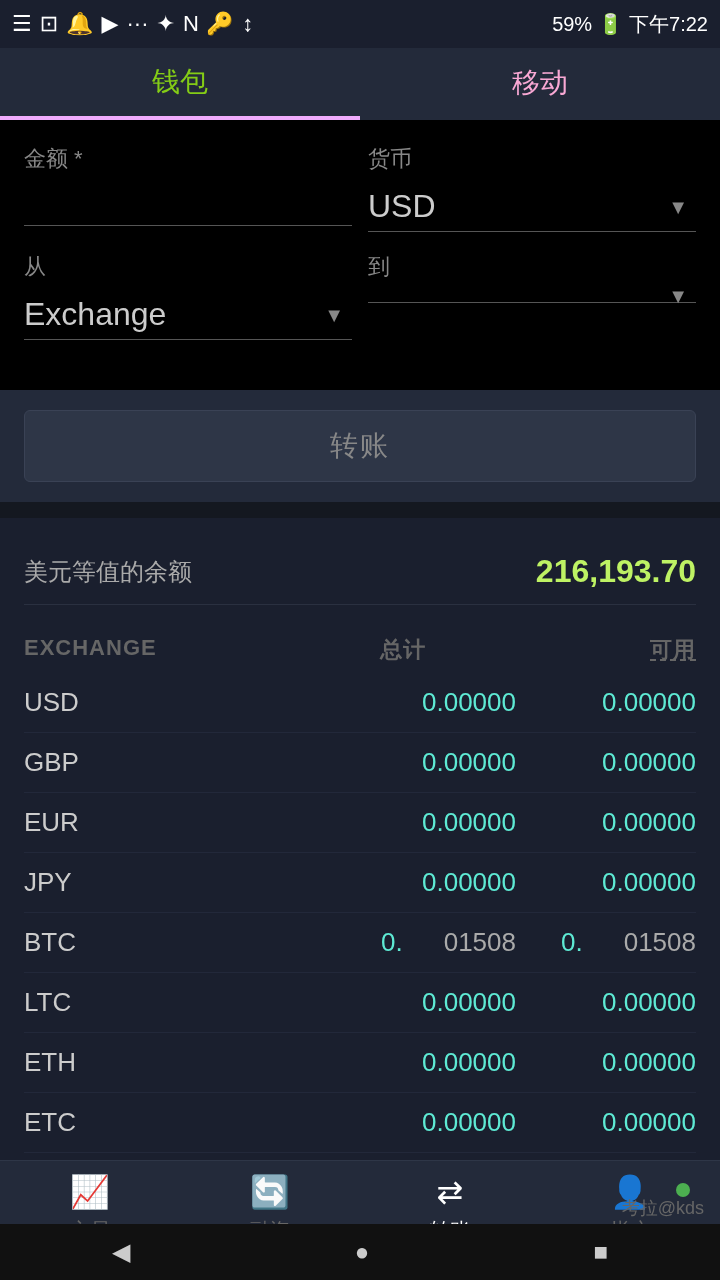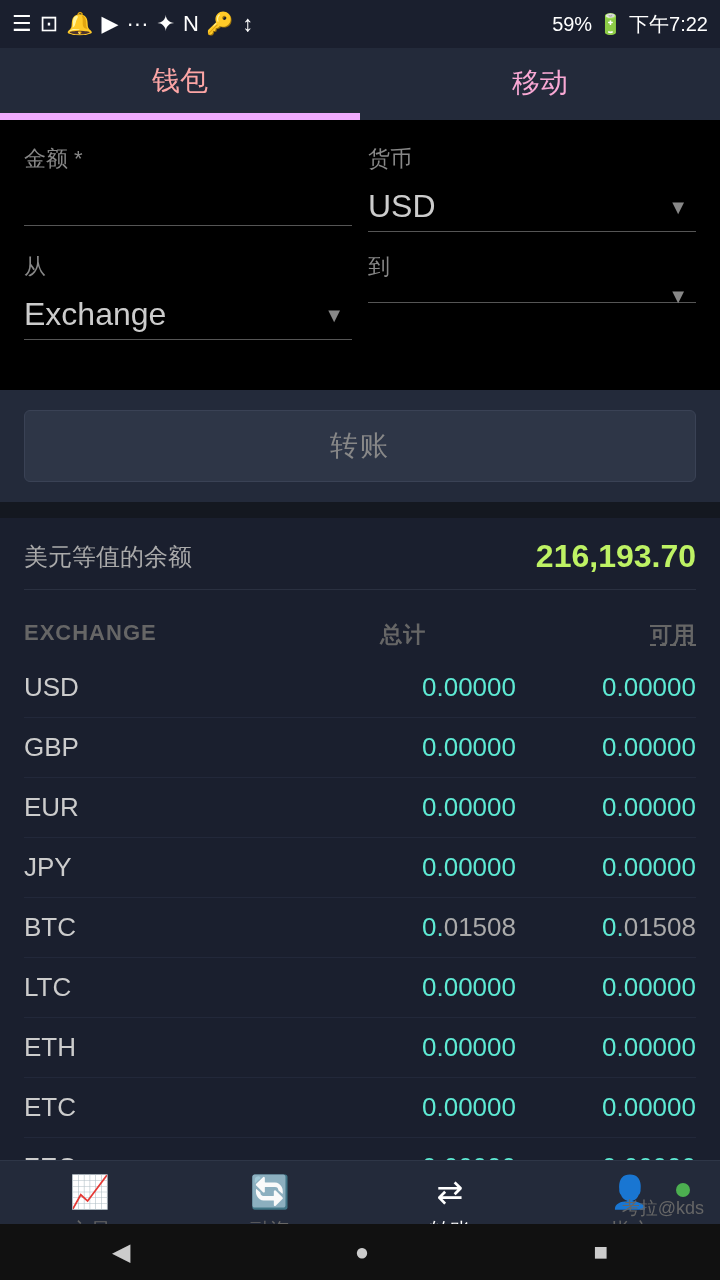--- a/index.html
+++ b/index.html
@@ -39,22 +39,22 @@
       flex: 1;
       display: flex;
       align-items: center;
       justify-content: center;
       font-size: 28px;
       color: #f9a8d4;
       cursor: pointer;
       border-bottom: 3px solid transparent;
     }
     .tab-item.active {
-      color: #fca5a5;
-      border-bottom: 7px solid #f0abfc;
+      color: #84cc16;
+      border-bottom: 4px solid #f0abfc;
       justify-content: center;
     }
 
     
     .form-section {
       background: #000000;
       padding: 24px 24px 30px 24px;
     }
 
     .form-row {
@@ -126,21 +126,21 @@
 
     
     .divider {
       height: 16px;
       background: #141820;
     }
 
     
     .balance-section {
       background: #1a1f2e;
-      padding: 20px 24px 10px 24px;
+      padding: 35px 24px 10px 24px;
     }
     .balance-row {
       display: flex;
       justify-content: space-between;
       align-items: center;
       border-bottom: 1px solid #2a3040;
       padding-bottom: 14px;
     }
     .balance-label {
       font-size: 24px;
@@ -269,20 +269,21 @@
     .android-btn {
       font-size: 24px;
       color: #ccc;
     }
 
     .number-zero {
       color: #5eead4;
     }
     .number-highlight {
       color: #aaa;
+      margin-left: 41px;
     }
   </style>
 </head>
 <body>
 
 <div class="status-bar">
   <div class="status-left">
     <span>☰</span>
     <span>⊡</span>
     <span>🔔</span>

